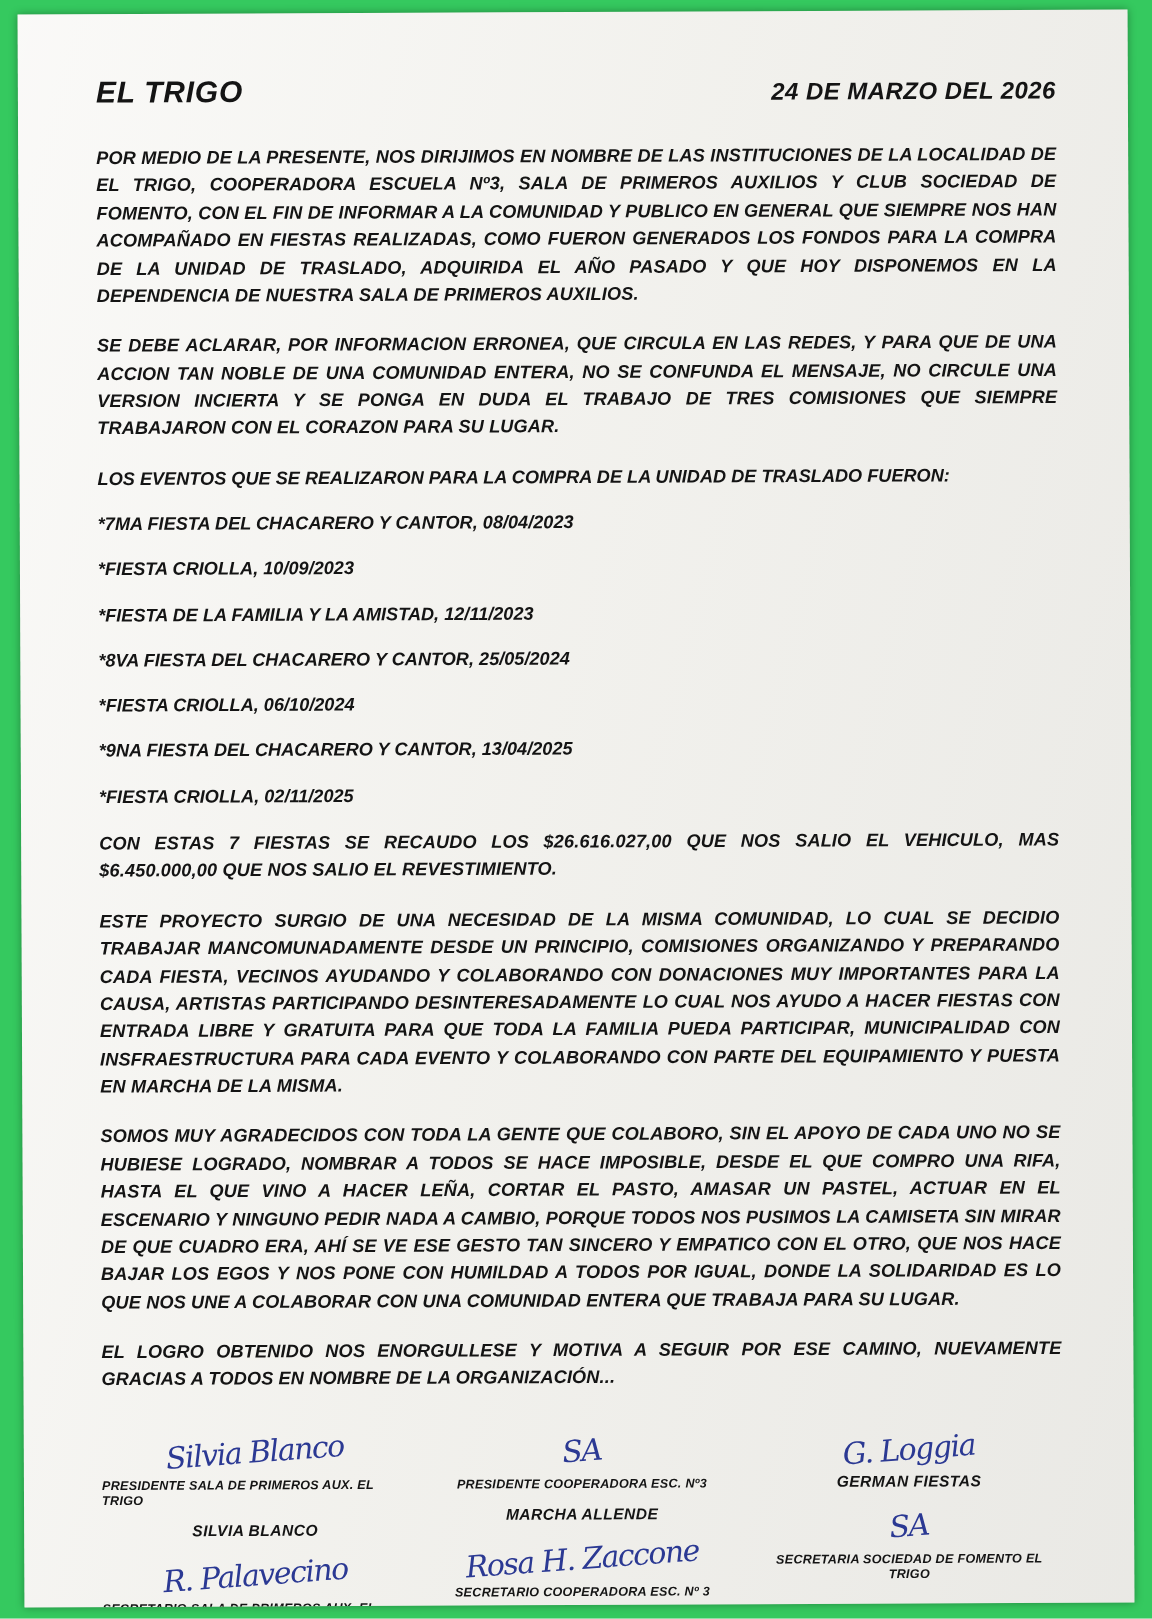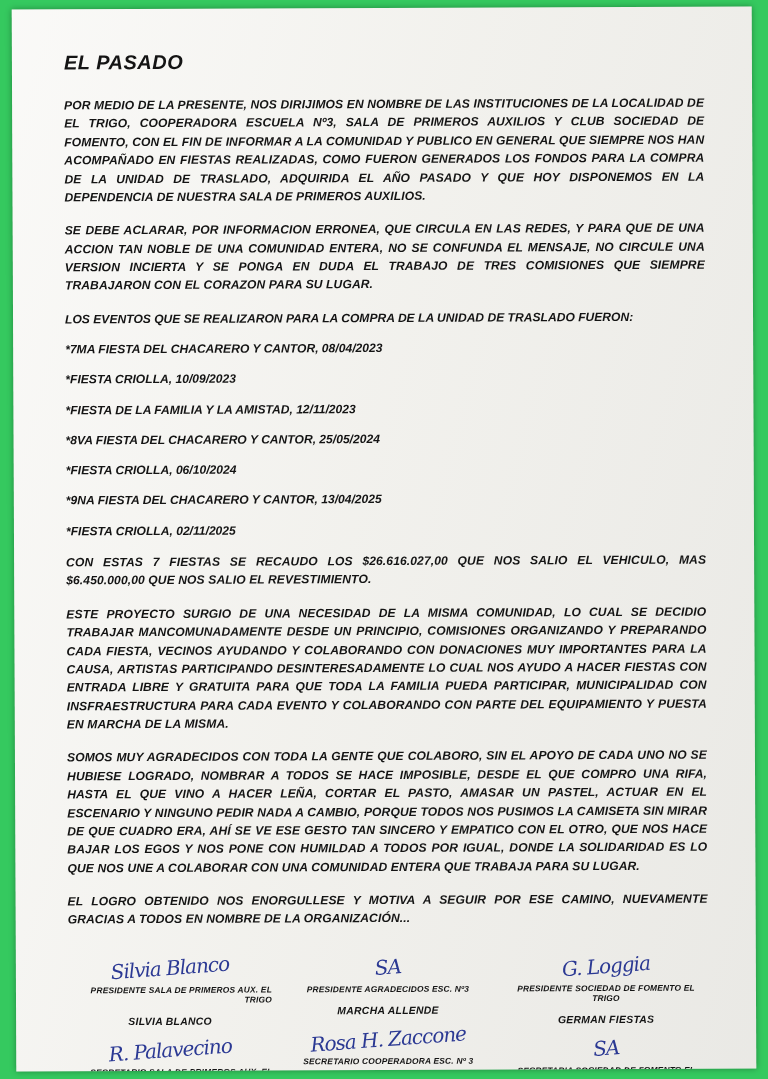--- a/index.html
+++ b/index.html
@@ -112,21 +112,21 @@
     transform: rotate(-4deg);
     white-space: nowrap;
     overflow: hidden;
   }
   .sig-role {
     font-size: 8.4px;
     font-weight: bold;
     font-style: italic;
     letter-spacing: 0.2px;
     margin-bottom: 11px;
-    text-align: right;
+    text-align: left;
   }
   .sig-name {
     font-size: 10.4px;
     font-weight: bold;
     font-style: italic;
     letter-spacing: 0.3px;
     text-align: center;
   }
   .col-center .sig-role { text-align: center; }
   .col-right .sig-role { text-align: center; }
@@ -135,21 +135,22 @@
     flex-direction: column;
   }
 </style>
 </head>
 <body>
 
 <div id="page">
   <div class="sheet">
 
     <div class="doc-header">
-      <div class="doc-title">EL PASADO</div>
+      <div class="doc-title">EL TRIGO</div>
+      <div class="doc-date">24 DE MARZO DEL 2026</div>
     </div>
 
     <p class="para">POR MEDIO DE LA PRESENTE, NOS DIRIJIMOS EN NOMBRE DE LAS INSTITUCIONES DE LA LOCALIDAD DE EL TRIGO, COOPERADORA ESCUELA Nº3, SALA DE PRIMEROS AUXILIOS Y CLUB SOCIEDAD DE FOMENTO, CON EL FIN DE INFORMAR A LA COMUNIDAD Y PUBLICO EN GENERAL QUE SIEMPRE NOS HAN ACOMPAÑADO EN FIESTAS REALIZADAS, COMO FUERON GENERADOS LOS FONDOS PARA LA COMPRA DE LA UNIDAD DE TRASLADO, ADQUIRIDA EL AÑO PASADO Y QUE HOY DISPONEMOS EN LA DEPENDENCIA DE NUESTRA SALA DE PRIMEROS AUXILIOS.</p>
     <p class="para">SE DEBE ACLARAR, POR INFORMACION ERRONEA, QUE CIRCULA EN LAS REDES, Y PARA QUE DE UNA ACCION TAN NOBLE DE UNA COMUNIDAD ENTERA, NO SE CONFUNDA EL MENSAJE, NO CIRCULE UNA VERSION INCIERTA Y SE PONGA EN DUDA EL TRABAJO DE TRES COMISIONES QUE SIEMPRE TRABAJARON CON EL CORAZON PARA SU LUGAR.</p>
 
     <p class="lead-in">LOS EVENTOS QUE SE REALIZARON PARA LA COMPRA DE LA UNIDAD DE TRASLADO FUERON:</p>
 
     <ul class="event-list">
       <li>*7MA FIESTA DEL CHACARERO Y CANTOR, 08/04/2023</li>
       <li>*FIESTA CRIOLLA, 10/09/2023</li>
@@ -177,35 +178,34 @@
           <div class="sig-scribble">R. Palavecino</div>
           <div class="sig-role">SECRETARIO SALA DE PRIMEROS AUX. EL TRIGO</div>
 
         </div>
 
       </div>
 
       <div class="sig-col col-center">
         <div class="sig-block">
           <div class="sig-scribble">SA</div>
-          <div class="sig-role">PRESIDENTE AGRADECIDOS ESC. Nº3</div>
+          <div class="sig-role">PRESIDENTE COOPERADORA ESC. Nº3</div>
           <div class="sig-name">MARCHA ALLENDE</div>
         </div>
         <div class="sig-block">
           <div class="sig-scribble">Rosa H. Zaccone</div>
           <div class="sig-role">SECRETARIO COOPERADORA ESC. Nº 3</div>
 
         </div>
 
       </div>
 
       <div class="sig-col col-right">
         <div class="sig-block">
           <div class="sig-scribble">G. Loggia</div>
-          <div class="sig-role">PRESIDENTE SOCIEDAD DE FOMENTO EL TRIGO</div>
           <div class="sig-name">GERMAN FIESTAS</div>
         </div>
         <div class="sig-block">
           <div class="sig-scribble">SA</div>
           <div class="sig-role">SECRETARIA SOCIEDAD DE FOMENTO EL TRIGO</div>
 
         </div>
 
       </div>
 

